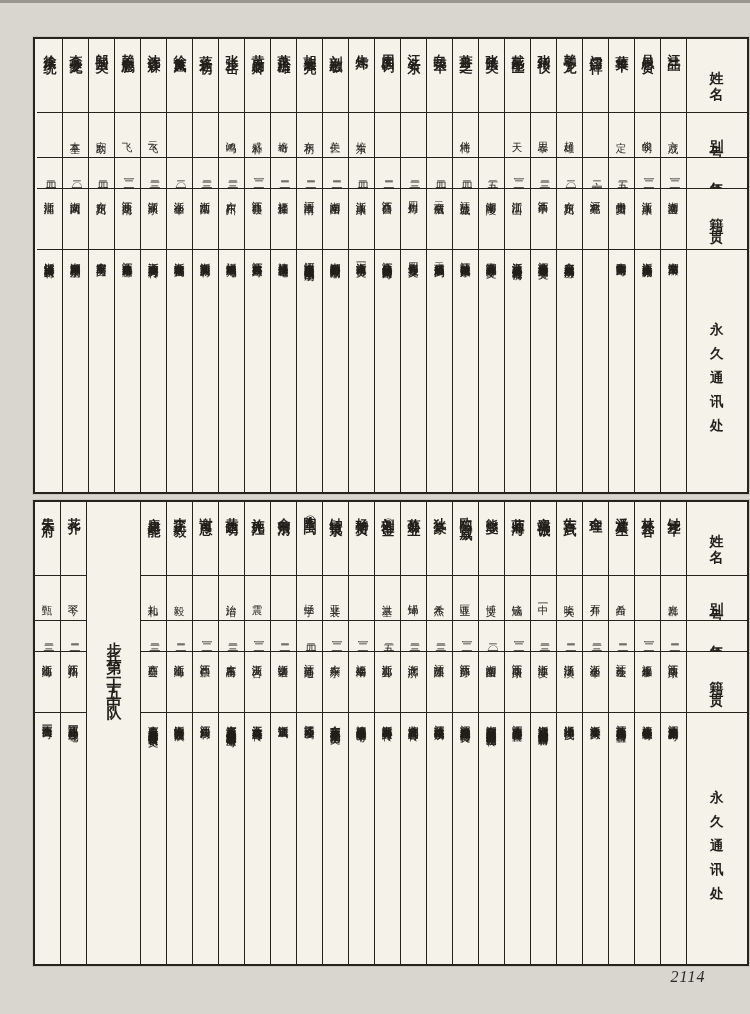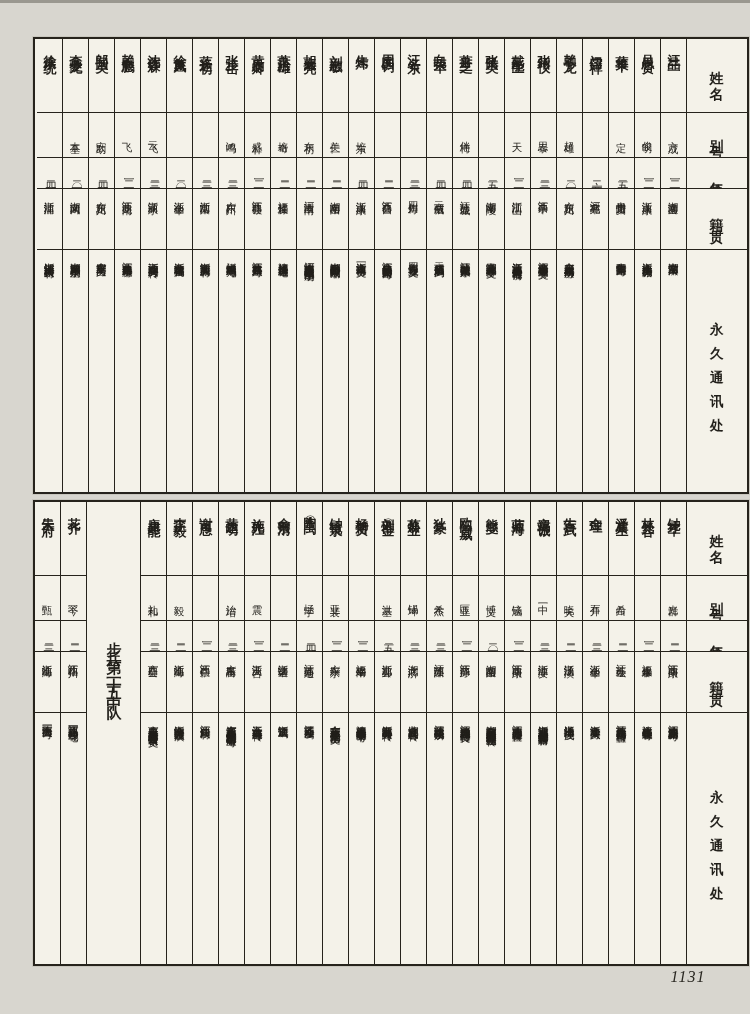--- a/index.html
+++ b/index.html
@@ -901,14 +901,14 @@
           </div>
           <div class="cell r-origin">
             <span>浙江临海</span>
           </div>
           <div class="cell r-addr addr-bottom">
             <span>临海西大街一三一号</span>
           </div>
         </div>
       </div>
   </div>
-  <div class="page-number">1131</div>
+  <div class="page-number">2114</div>
 </div>
 
 </body></html>

